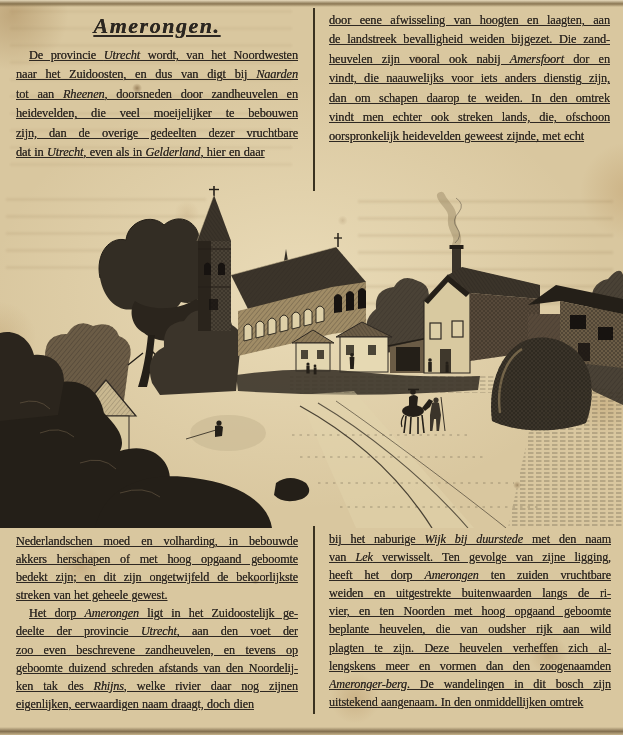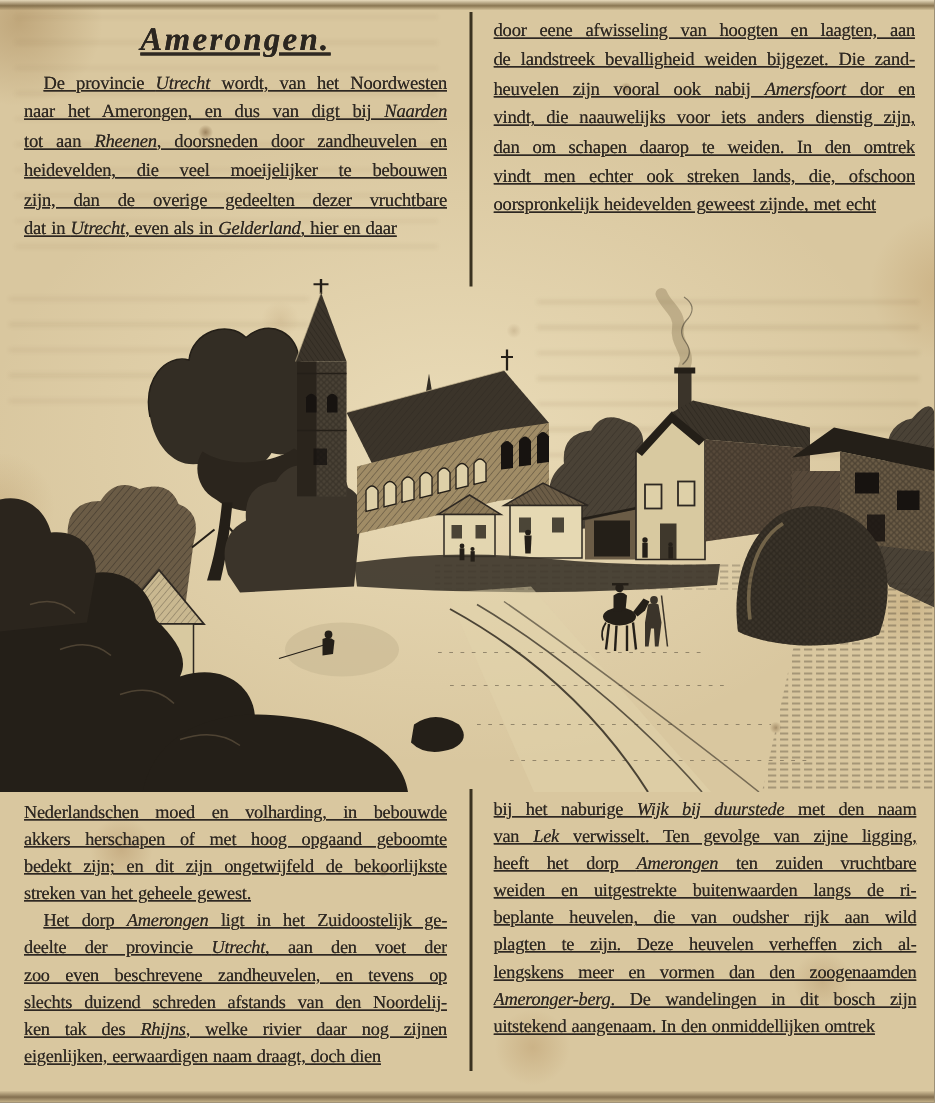--- a/index.html
+++ b/index.html
@@ -67,21 +67,21 @@
 <div class="page">
   <div class="ghost g1"></div>
   <div class="ghost g2"></div>
   <div class="ghost g3"></div>
 
   <div class="col col-tl">
     <h1 class="title">Amerongen.</h1>
     <div>
         <div class="para indent">
           <div class="tline"><span>De provincie </span><i>Utrecht</i><span> wordt, van het Noordwesten</span></div>
-          <div class="tline"><span>naar het Amerongen, en dus van digt bij </span><i>Naarden</i></div>
+          <div class="tline"><span>naar het Zuidoosten, en dus van digt bij </span><i>Naarden</i></div>
           <div class="tline"><span>tot aan </span><i>Rheenen</i><span>, doorsneden door zandheuvelen en</span></div>
           <div class="tline"><span>heidevelden, die veel moeijelijker te bebouwen</span></div>
           <div class="tline"><span>zijn, dan de overige gedeelten dezer vruchtbare</span></div>
           <div class="tline last"><span>dat in </span><i>Utrecht</i><span>, even als in </span><i>Gelderland</i><span>, hier en daar</span></div>
         </div>
       </div>
   </div>
   <div class="vrule vr-top"></div>
   <div class="col col-tr">
     <div>
@@ -320,34 +320,35 @@
         <div class="para">
           <div class="tline"><span>Nederlandschen moed en volharding, in bebouwde</span></div>
           <div class="tline"><span>akkers herschapen of met hoog opgaand geboomte</span></div>
           <div class="tline"><span>bedekt zijn; en dit zijn ongetwijfeld de bekoorlijkste</span></div>
           <div class="tline last"><span>streken van het geheele gewest.</span></div>
         </div>
         <div class="para indent">
           <div class="tline"><span>Het dorp </span><i>Amerongen</i><span> ligt in het Zuidoostelijk ge-</span></div>
           <div class="tline"><span>deelte der provincie </span><i>Utrecht</i><span>, aan den voet der</span></div>
           <div class="tline"><span>zoo even beschrevene zandheuvelen, en tevens op</span></div>
-          <div class="tline"><span>slechts duizend schreden afstands van den Noordelij-</span></div>
+          <div class="tline"><span>geboomte duizend schreden afstands van den Noordelij-</span></div>
           <div class="tline"><span>ken tak des </span><i>Rhijns</i><span>, welke rivier daar nog zijnen</span></div>
           <div class="tline last"><span>eigenlijken, eerwaardigen naam draagt, doch dien</span></div>
         </div>
       </div>
   </div>
   <div class="vrule vr-bottom"></div>
   <div class="col col-br">
     <div>
         <div class="para">
           <div class="tline"><span>bij het naburige </span><i>Wijk bij duurstede</i><span> met den naam</span></div>
           <div class="tline"><span>van </span><i>Lek</i><span> verwisselt. Ten gevolge van zijne ligging,</span></div>
           <div class="tline"><span>heeft het dorp </span><i>Amerongen</i><span> ten zuiden vruchtbare</span></div>
           <div class="tline"><span>weiden en uitgestrekte buitenwaarden langs de ri-</span></div>
+          <div class="tline"><span>vier, en ten Noorden met hoog opgaand geboomte</span></div>
           <div class="tline"><span>beplante heuvelen, die van oudsher rijk aan wild</span></div>
           <div class="tline"><span>plagten te zijn. Deze heuvelen verheffen zich al-</span></div>
           <div class="tline"><span>lengskens meer en vormen dan den zoogenaamden</span></div>
           <div class="tline"><i>Ameronger-berg</i><span>. De wandelingen in dit bosch zijn</span></div>
           <div class="tline last"><span>uitstekend aangenaam. In den onmiddellijken omtrek</span></div>
         </div>
       </div>
   </div>
 
   <div class="edge-top"></div>

